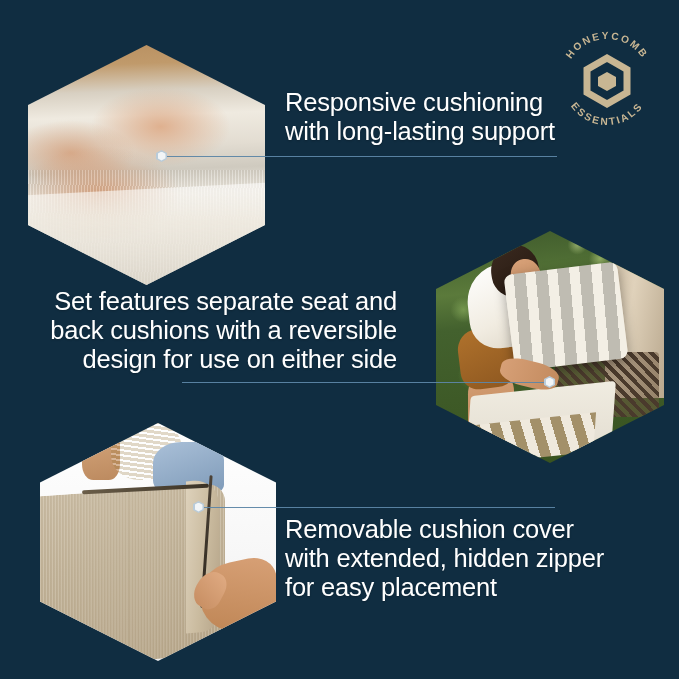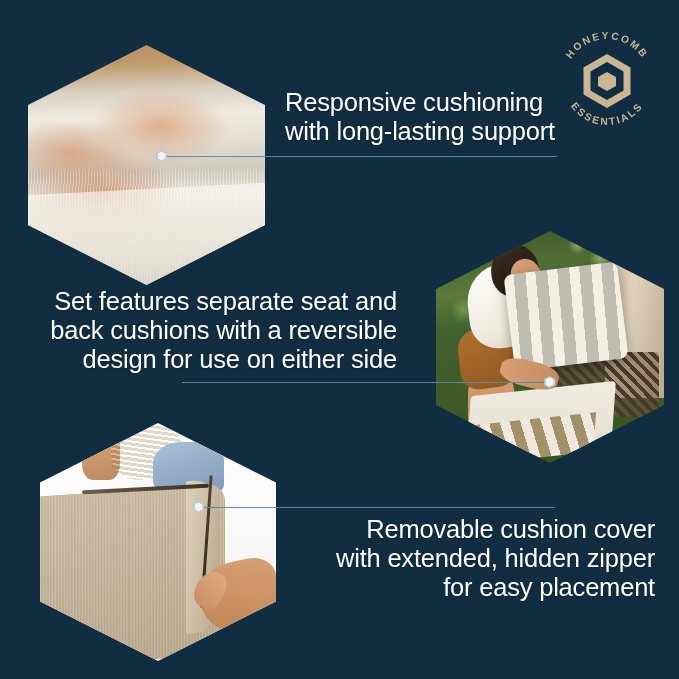--- a/index.html
+++ b/index.html
@@ -212,21 +212,21 @@
     position: absolute;
     color: #ffffff;
     font-size: 25.5px;
     line-height: 1.14;
     letter-spacing: -0.2px;
     white-space: pre-line;
     text-shadow: 0 1px 2px rgba(0,0,0,.22);
   }
   #caption-responsive  { left: 285px; top: 88px;  text-align: left;  width: 300px; }
   #caption-reversible  { left: 12px;  top: 287px; text-align: right; width: 385px; }
-  #caption-removable   { left: 285px; top: 515px; text-align: right;  width: 370px; }
+  #caption-removable   { left: 285px; top: 515px; text-align: left;  width: 370px; }
 
   
   #brand-badge {
     position: absolute; left: 548px; top: 22px;
     width: 118px; height: 118px;
   }
   #brand-badge svg { display: block; width: 118px; height: 118px; }
   .badge-text { fill: #c8b693; font-size: 10.2px; letter-spacing: 2.1px;
                 font-family: "Liberation Sans", sans-serif; font-weight: 700; }
 </style>

